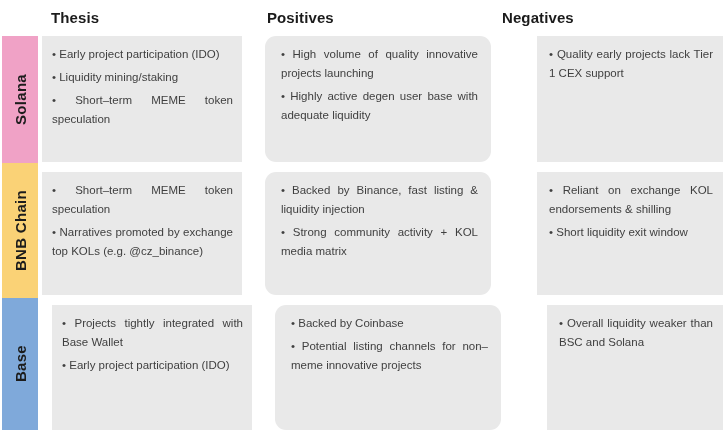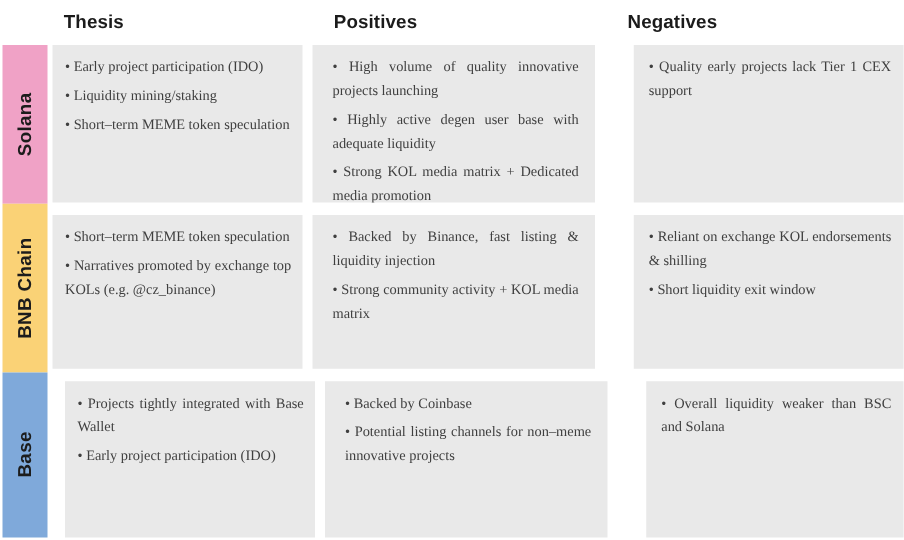--- a/index.html
+++ b/index.html
@@ -27,30 +27,29 @@
   .band.b3 { height:132px; }
   .band span {
     writing-mode:vertical-rl; transform:rotate(180deg);
     font-size:15px; font-weight:bold; color:#1c1c1c; white-space:nowrap;
     letter-spacing:0.3px;
   }
 
   
   .content { position:absolute; left:42px; top:36px; right:0; }
   .row {
-    display:grid; grid-template-columns:200px 226px 1fr; column-gap:8px;
+    display:grid; grid-template-columns:200px 226px 1fr; column-gap:23px;
     margin-bottom:10px;
-    font-family:Liberation Serif, serif;
   }
   .row.r1 { height:126px; }
   .row.r2 { height:123px; }
   .row.r3 { height:125px;padding-left:10px; }
   .cell { background:#e9e9e9; overflow:hidden; }
   .cell.c1 { padding:9px 9px 0 10px; }
-  .cell.c2 { padding:9px 13px 0 16px; }
+  .cell.c2 { padding:9px 13px 0 16px;border-radius:11px; }
   .cell.c3 { padding:9px 10px 0 12px;margin-left:23px; }
   .cell p {
     font-size:11.5px; line-height:19px; color:#3f3f3f;
     text-align:justify; margin-bottom:4px;
   }
 </style>
 </head>
 <body>
 
 <div class="page">
@@ -77,21 +76,20 @@
 
     <div class="row r1">
       <div class="cell c1">
         <p>• Early project participation (IDO)</p>
         <p>• Liquidity mining/staking</p>
         <p>• Short–term MEME token speculation</p>
       </div>
       <div class="cell c2">
         <p>• High volume of quality innovative projects launching</p>
         <p>• Highly active degen user base with adequate liquidity</p>
-        <p>• Strong KOL media matrix + Dedicated media promotion</p>
       </div>
       <div class="cell c3">
         <p>• Quality early projects lack Tier 1 CEX support</p>
       </div>
     </div>
 
     <div class="row r2">
       <div class="cell c1">
         <p>• Short–term MEME token speculation</p>
         <p>• Narratives promoted by exchange top KOLs (e.g. @cz_binance)</p>

